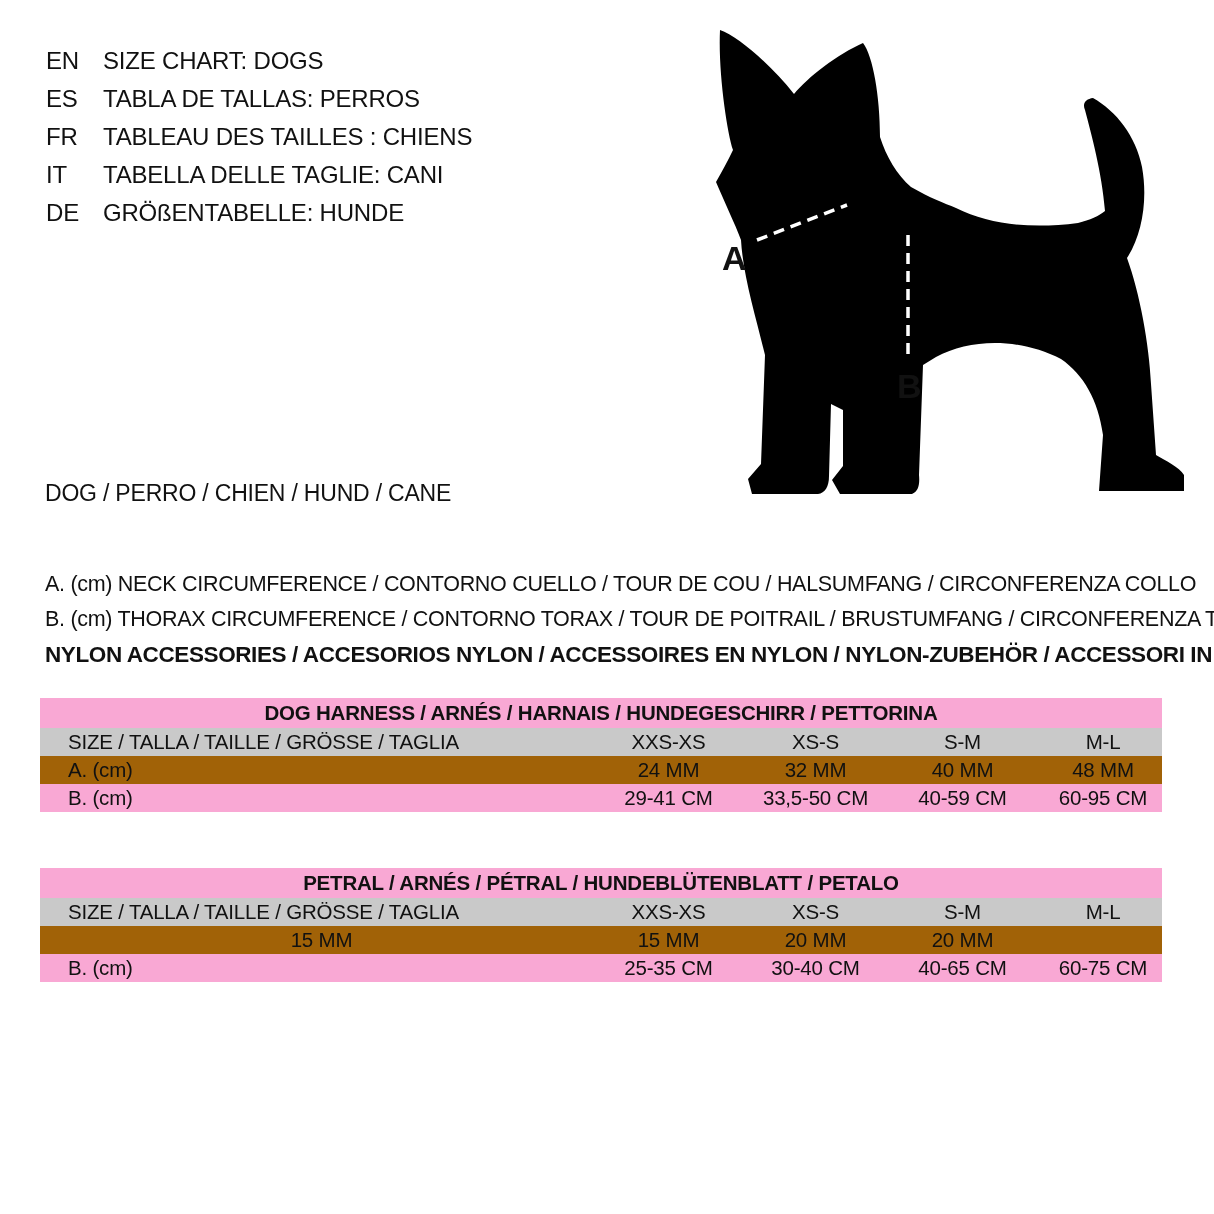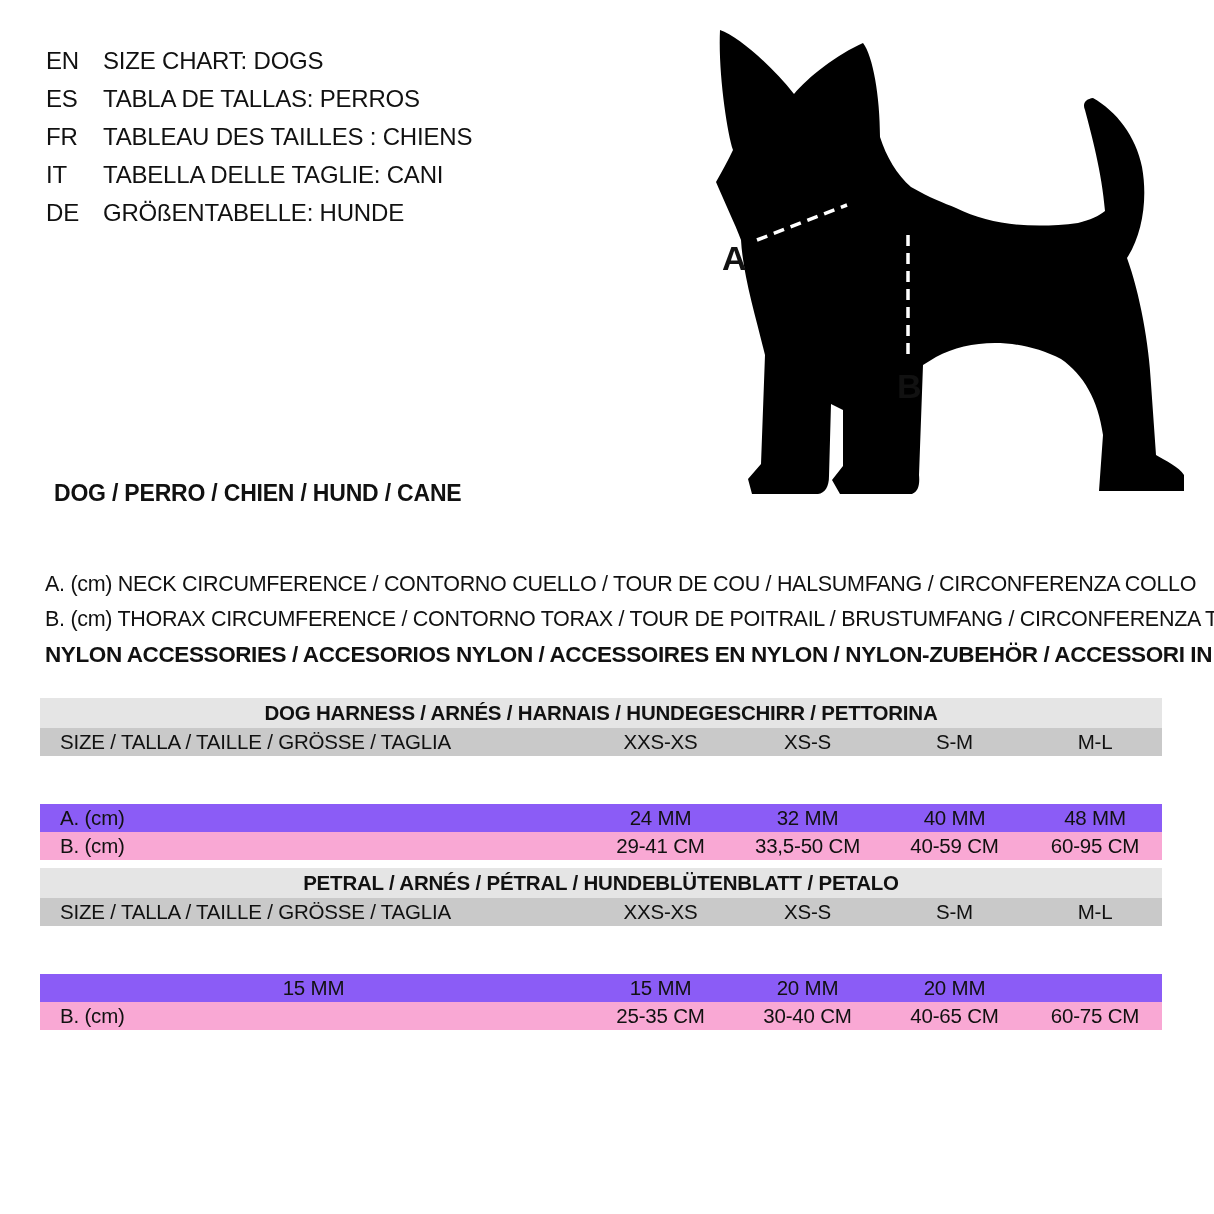--- a/index.html
+++ b/index.html
@@ -7,39 +7,39 @@
   .canvas{position:relative;width:1214px;height:1214px;overflow:hidden;background:#ffffff;}
 
   
   .lang-block{position:absolute;left:46px;top:42px;}
   .lang-row{display:flex;font-size:24px;line-height:38px;letter-spacing:-0.2px;font-weight:500;}
   .lang-code{width:57px;flex:0 0 57px;}
 
   
   .dog-figure{position:absolute;left:690px;top:14px;width:505px;height:510px;}
 
-  .figure-caption{position:absolute;left:54px;top:480px;font-size:23px;letter-spacing:-0.2px;white-space:nowrap;font-weight:bold;}
+  .figure-caption{position:absolute;left:45px;top:480px;font-size:23px;letter-spacing:-0.2px;white-space:nowrap;}
 
   
   .notes{position:absolute;left:45px;top:551px;width:1140px;margin-top:16px;}
   .note{font-size:21.5px;line-height:35px;white-space:nowrap;letter-spacing:-0.3px;}
   .note.material{font-weight:bold;font-size:22.5px;letter-spacing:-0.4px;}
 
   
   .size-table{position:absolute;left:40px;width:1122px;}
   #table-harness{top:698px;}
   #table-petral{top:868px;}
-  .t-header{height:30px;background:#e5e5e5;display:flex;align-items:center;justify-content:center;
+  .t-header{height:30px;background:#f9a8d4;display:flex;align-items:center;justify-content:center;
             font-weight:bold;font-size:20.5px;letter-spacing:-0.2px;}
   .t-row{display:grid;grid-template-columns:547px 147px 147px 147px 134px;height:28px;
-         align-items:center;font-size:20.5px;letter-spacing:-0.2px;}
+         align-items:center;font-size:20.5px;letter-spacing:-0.2px;padding-left:8px;}
   .t-row .label{padding-left:20px;text-align:left;white-space:nowrap;}
   .t-row .val{text-align:center;white-space:nowrap;}
   .row-size{background:#C9C9C9;}
-  .row-plain{background:#8b5cf6;margin-top:48px;}
+  .row-plain{background:#a16207;}
   .row-alt{background:#f9a8d4;}
 </style>
 </head>
 <body>
 
 <div class="canvas">
 
   <div class="lang-block">
     <div class="lang-row">
       <span class="lang-code">EN</span>

